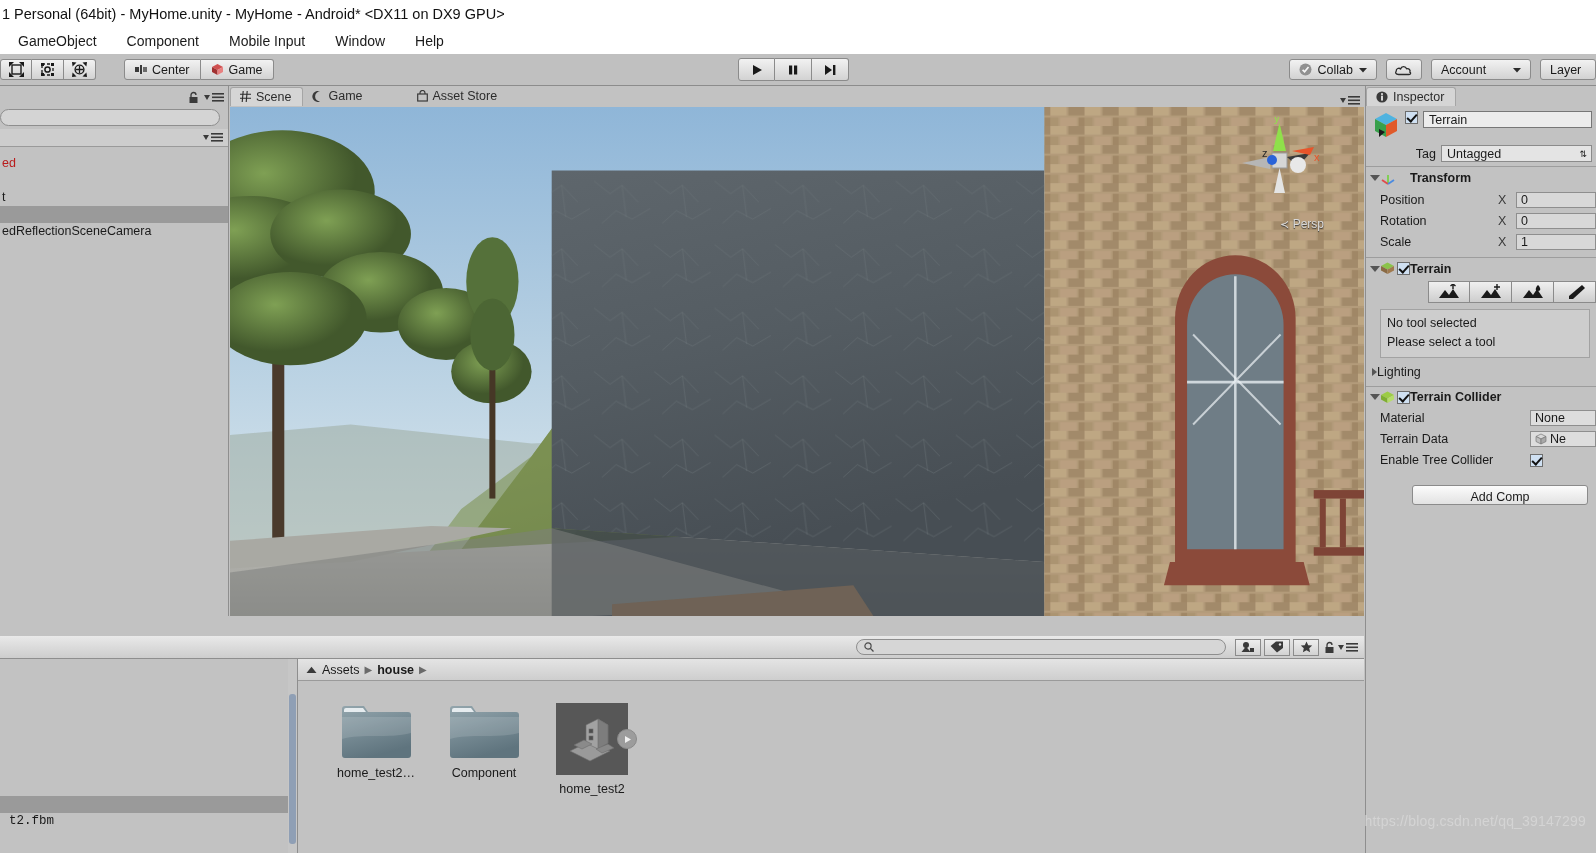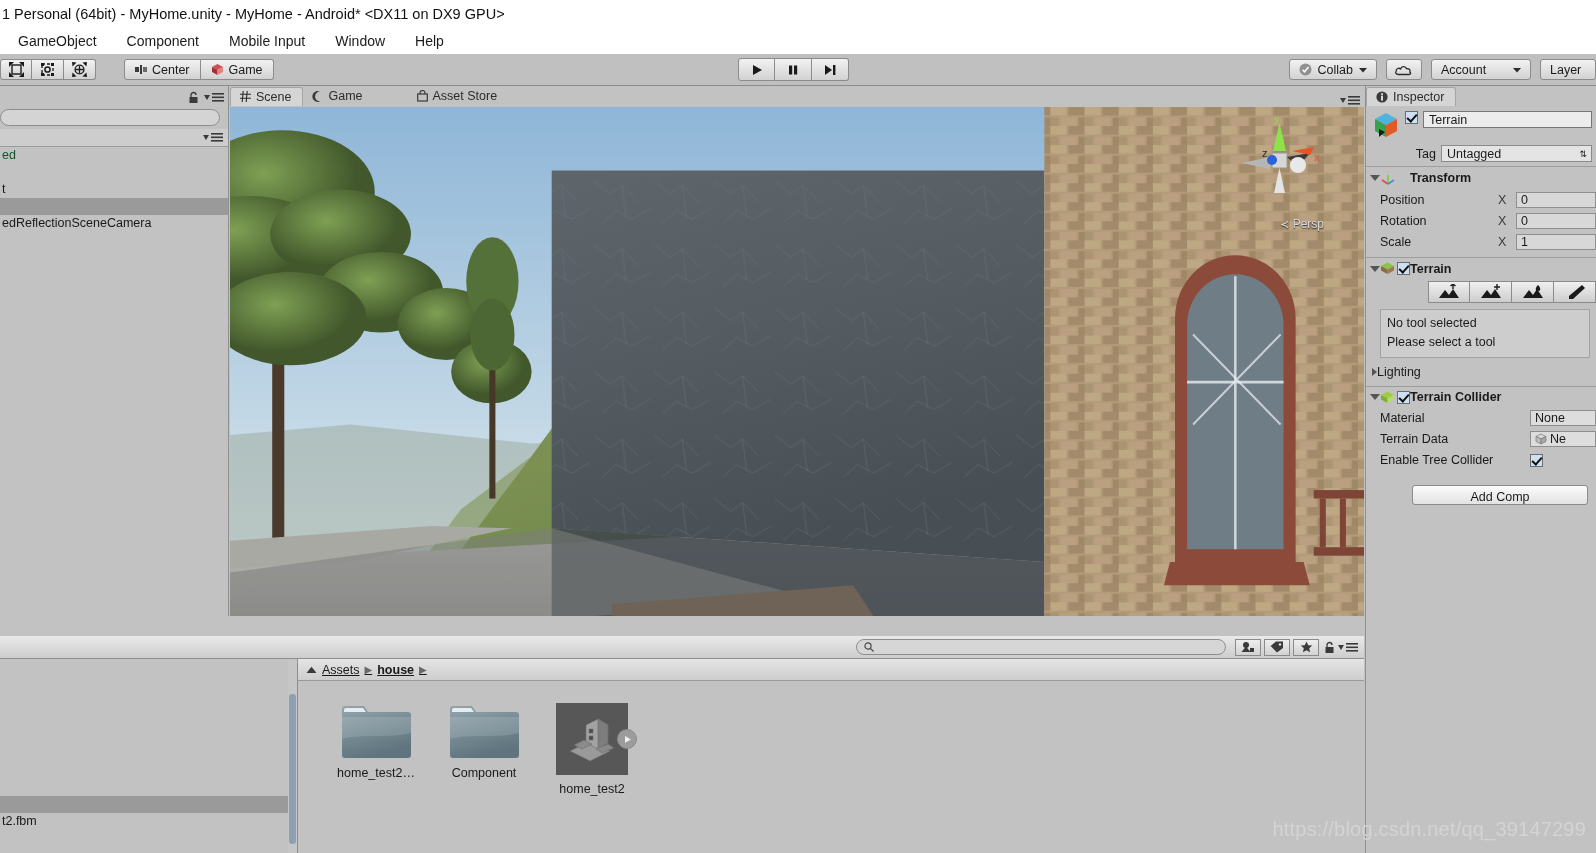--- a/index.html
+++ b/index.html
@@ -90,21 +90,21 @@
   .hier-search {
     height: 17px; margin: 1px 8px 3px 0;
     background: #d4d4d4; border: 1px solid #8e8e8e; border-radius: 9px;
   }
   .hier-sub {
     height: 18px; background: #cdcdcd; border-bottom: 1px solid #9a9a9a;
     display: flex; align-items: center; justify-content: flex-end; padding-right: 5px;
   }
   .hier-list { background: #c2c2c2; height: calc(100% - 60px); }
   .hrow { height: 17px; line-height: 17px; padding-left: 2px; font-size: 12.5px; cursor: default; }
-  .hrow.blue { color: #14532d; }
+  .hrow.blue { color: #b91c1c; margin-top: 8px; }
   .hrow.sel { background: #9a9a9a; }
 
   
   .sceneview { position: absolute; left: 230px; top: 0; right: 232px; bottom: 237px; }
   .scene-toolbar {
     height: 20px; background: #c2c2c2; display: flex; align-items: center;
     gap: 4px; padding: 0 4px; border-bottom: 1px solid #8e8e8e;
   }
   .sbtn {
     background: linear-gradient(#eaeaea,#cfcfcf);
@@ -202,47 +202,47 @@
   }
   .proj-search {
     width: 370px; height: 16px; background: #d6d6d6; border: 1px solid #8e8e8e;
     border-radius: 8px; display: flex; align-items: center; padding: 0 7px; gap: 4px;
     font-size: 11.5px; color: #555; margin-right: 6px;
   }
   .filt-btn { width: 26px; height: 17px; border: 1px solid #8b8b8b; background: linear-gradient(#eee,#d2d2d2);
               display: flex; align-items: center; justify-content: center; }
   .proj-split { position: absolute; top: 23px; left: 0; right: 0; bottom: 0; display: flex; }
   .proj-tree { width: 298px; background: #c2c2c2; border-right: 1px solid #8e8e8e; position: relative; }
-  .tree-row { height: 17px; line-height: 17px; font-size: 12.5px; padding-left: 2px; }
+  .tree-row { height: 17px; line-height: 17px; font-size: 12.5px; padding-left: 9px; font-family: Liberation Mono, monospace; }
   .tree-row.sel { background: #9a9a9a; }
   .proj-right { flex: 1; position: relative; background: #c2c2c2; }
   .breadcrumb {
     height: 22px; background: linear-gradient(#e4e4e4,#cecece);
     border-bottom: 1px solid #9a9a9a;
-    display: flex; align-items: center; gap: 5px; padding-left: 8px; font-size: 12.5px; text-decoration: underline;
+    display: flex; align-items: center; gap: 5px; padding-left: 8px; font-size: 12.5px;
   }
   .bc-sep { color: #6a6a6a; font-size: 10px; }
   .bc.bold { font-weight: bold; }
   .asset-grid { display: flex; gap: 32px; padding: 22px 0 0 40px; }
   .asset-cell { width: 76px; display: flex; flex-direction: column; align-items: center; gap: 7px; cursor: default; }
   .asset-label { font-size: 12.5px; text-align: center; white-space: nowrap; }
   .folder-ico { width: 72px; height: 56px; position: relative; }
   .model-ico { width: 72px; height: 72px; position: relative; background: #575757; }
   .play-badge {
     position: absolute; right: -9px; top: 26px; width: 20px; height: 20px;
     border-radius: 50%; background: #9c9c9c; border: 1px solid #8a8a8a;
     display: flex; align-items: center; justify-content: center;
   }
   .scroll-v {
     position: absolute; right: 0; top: 0; bottom: 0; width: 9px; background: #c6c6c6;
   }
   .scroll-thumb { position: absolute; left: 1px; width: 7px; background: #8f9fb5; border-radius: 3px; }
 
   .watermark {
-    position: absolute; right: 10px; bottom: 12px; font-size: 20px;
+    position: absolute; right: 10px; bottom: 24px; font-size: 14px;
     color: #d4d4d4; letter-spacing: .2px; pointer-events: none;
   }
   .burger { display: flex; align-items: center; gap: 2px; }
 </style>
 </head>
 <body>
 
 <div class="titlebar">
   <span>1 Personal (64bit) - MyHome.unity - MyHome - Android* &lt;DX11 on DX9 GPU&gt;</span>
 </div>

